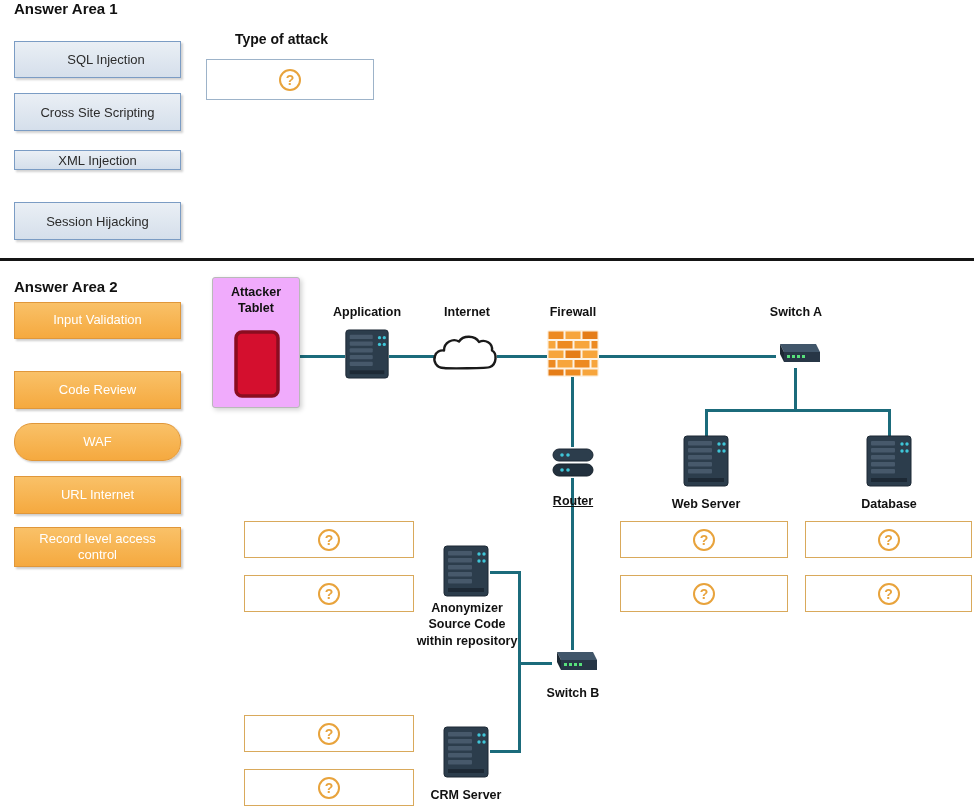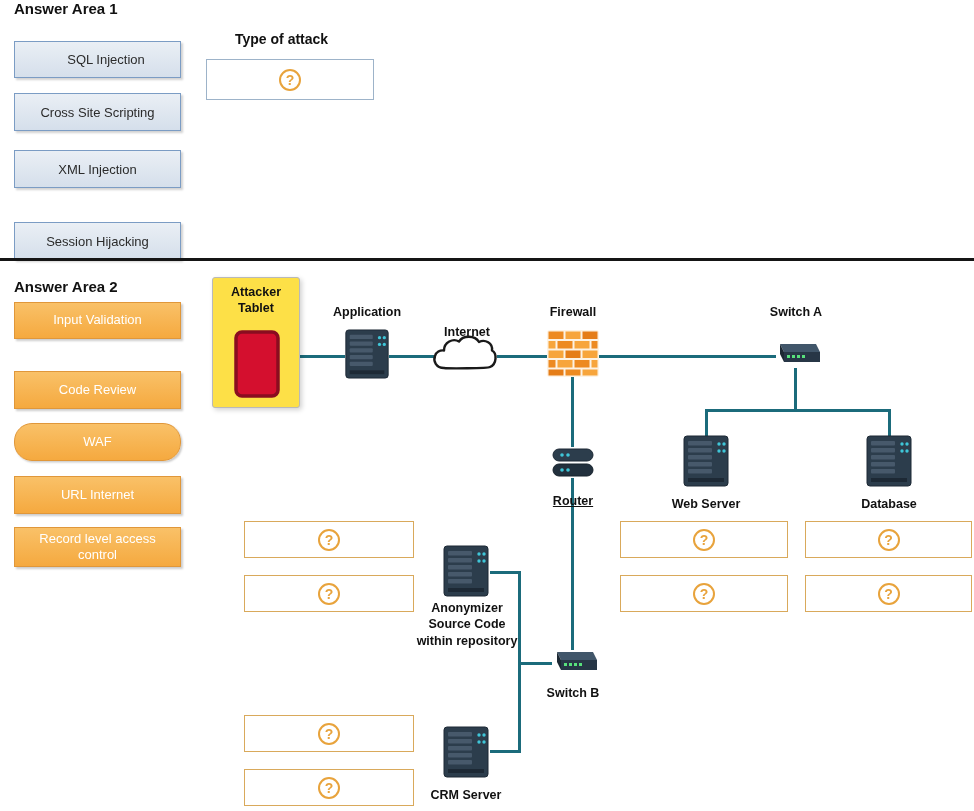--- a/index.html
+++ b/index.html
@@ -24,35 +24,35 @@
 
   .divider { position:absolute; left:0; top:258px; width:974px; height:3px; background:#151515; }
 
   .wire { position:absolute; background:#1b6b7b; }
   .h { height:3px; } .v { width:3px; }
 
   .nodelabel { position:absolute; font-size:12.5px; font-weight:bold; color:#111;
                text-align:center; line-height:1.3; }
   .icon { position:absolute; line-height:0; }
 
-  .tabbox { position:absolute; left:212px; top:277px; width:88px; height:131px; background:#fde047;
+  .tabbox { position:absolute; left:212px; top:277px; width:88px; height:131px; background:#f0abfc;
             border:1px solid #b9b9b9; border-radius:3px; box-shadow:2px 2px 5px rgba(0,0,0,.18); }
   .tabbox .nodelabel { position:static; display:block; padding:6px 12px 0 12px; }
 </style>
 </head>
 <body>
 
 <div id="stage">
 
   <div class="heading" style="left:14px; top:0px;">Answer Area 1</div>
 
   <div class="opt opt1" style="left:14px; top:41px;  height:37px;padding-left:17px;">SQL Injection</div>
   <div class="opt opt1" style="left:14px; top:93px;  height:38px;">Cross Site Scripting</div>
-  <div class="opt opt1" style="left:14px; top:150px; height:38px;">XML Injection</div>
-  <div class="opt opt1" style="left:14px; top:202px; height:38px;margin-top:20px;">Session Hijacking</div>
+  <div class="opt opt1" style="left:14px; top:150px; height:20px;">XML Injection</div>
+  <div class="opt opt1" style="left:14px; top:202px; height:38px;">Session Hijacking</div>
 
   <div class="heading" style="left:235px; top:31px; font-size:14px;">Type of attack</div>
   <div class="dz1" style="left:206px; top:59px; width:168px; height:41px;">
     <span class="qmark">?</span>
   </div>
 
   <div class="divider"></div>
 
   <div class="heading" style="left:14px; top:278px;">Answer Area 2</div>
 
@@ -100,21 +100,21 @@
       <g fill="#3fc6d8">
           <circle cx="36" cy="9" r="1.7"></circle>
           <circle cx="41" cy="9" r="1.7"></circle>
           <circle cx="36" cy="16" r="1.7"></circle>
           <circle cx="41" cy="16" r="1.7"></circle>
         </g>
       <rect x="5" y="43" width="36" height="4" fill="#1d2935"></rect>
     </svg>
   </span>
 
-  <div class="nodelabel" style="left:417px; top:304px; width:100px;margin-top:20px;">Internet</div>
+  <div class="nodelabel" style="left:417px; top:304px; width:100px;">Internet</div>
   <span class="icon" style="left:431px; top:333px;">
     <svg width="68" height="42" viewBox="0 0 68 42">
       <path d="M 13 35 C 5 35 2 28 4 23 C 5 19 9 17 13 17.5 C 13 9 22 5 28 8.5 C 32 2 44 2 48 9 C 54 6 62 10 61 17.5 C 66 20 66 31 59 34 C 56 35.5 17 35.5 13 35 Z" fill="#ffffff" stroke="#1a1a1a" stroke-width="2.4" stroke-linejoin="round"></path>
     </svg>
   </span>
 
   <div class="nodelabel" style="left:523px; top:304px; width:100px;">Firewall</div>
   <span class="icon" style="left:547px; top:330px;">
     <svg width="52" height="47" viewBox="0 0 52 47">
       <rect x="0" y="0" width="52" height="47" rx="3" fill="#fdf2e3"></rect>

